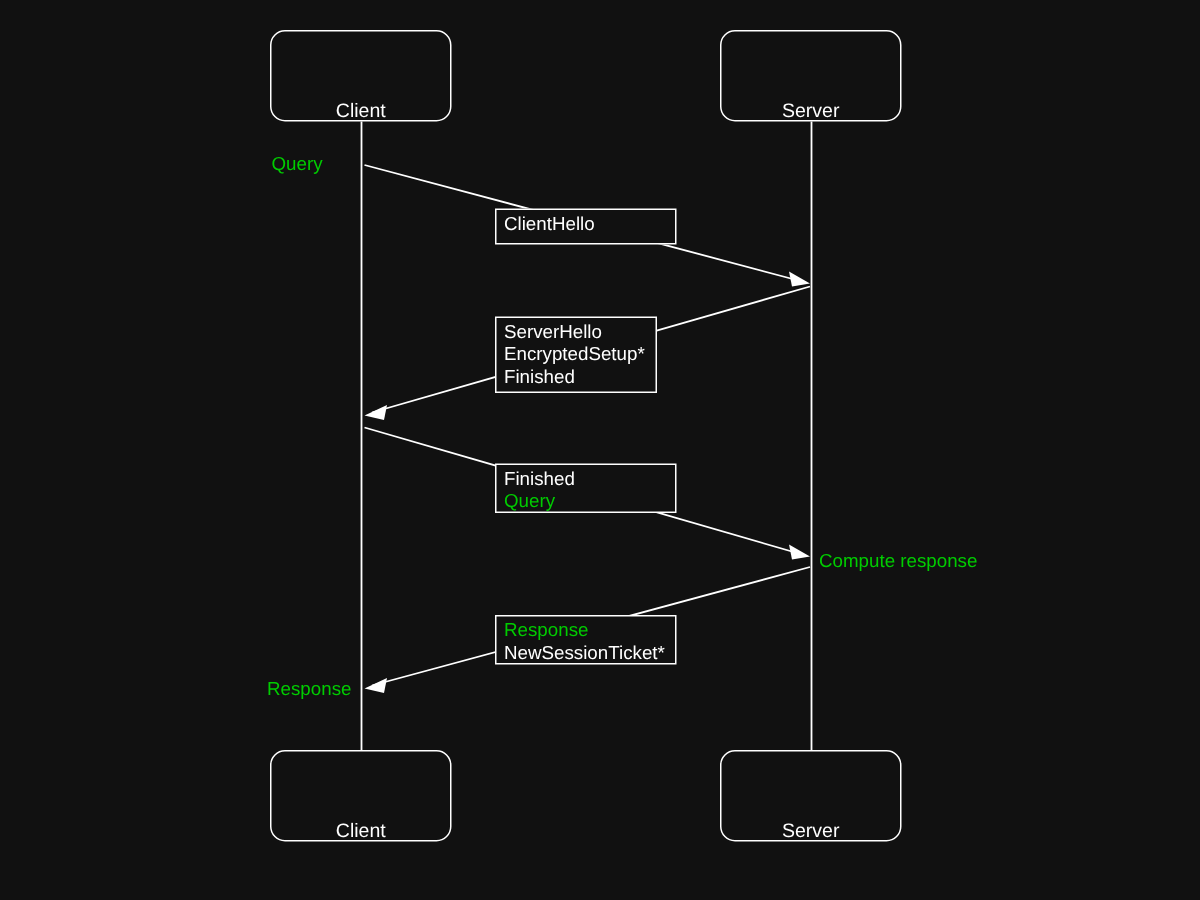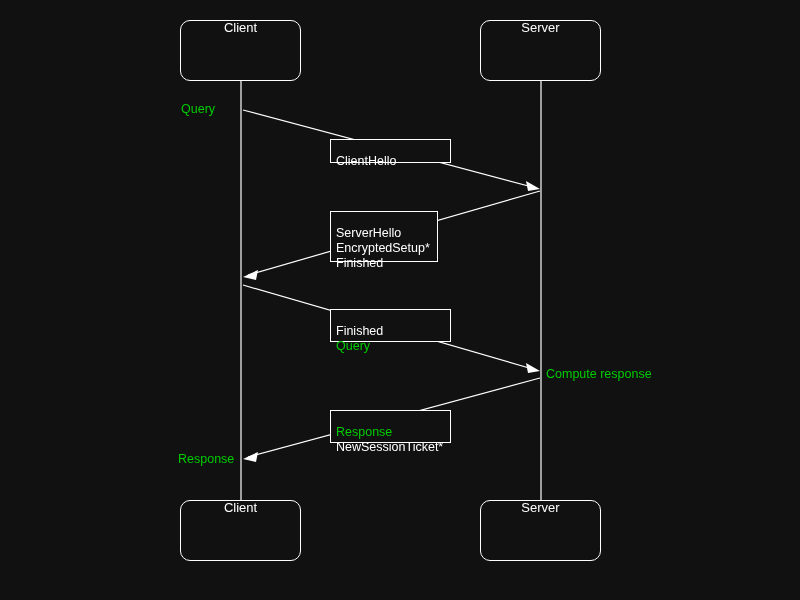--- a/index.html
+++ b/index.html
@@ -25,36 +25,36 @@
     top: 0;
     width: 800px;
     height: 600px;
   }
   .actor-box {
     position: absolute;
     border: 1px solid #ffffff;
     border-radius: 10px;
     background: #111111;
     display: flex;
-    align-items: flex-start;
+    align-items: flex-end;
     justify-content: center;
     box-sizing: border-box;
   }
   .actor-label {
     color: #ffffff;
     font-size: 13px;
     font-family: "Liberation Sans", sans-serif;
     line-height: 1;
   }
   .msg-box {
     position: absolute;
     border: 1px solid #ffffff;
     background: #111111;
     box-sizing: border-box;
-    padding: 14px 4px 3px 5px;
+    padding: 2px 4px 3px 5px;
   }
   .msg-line {
     font-size: 12.5px;
     line-height: 15px;
     color: #ffffff;
     white-space: nowrap;
     font-family: "Liberation Sans", sans-serif;
   }
   .msg-line.green {
     color: #00cc00;

